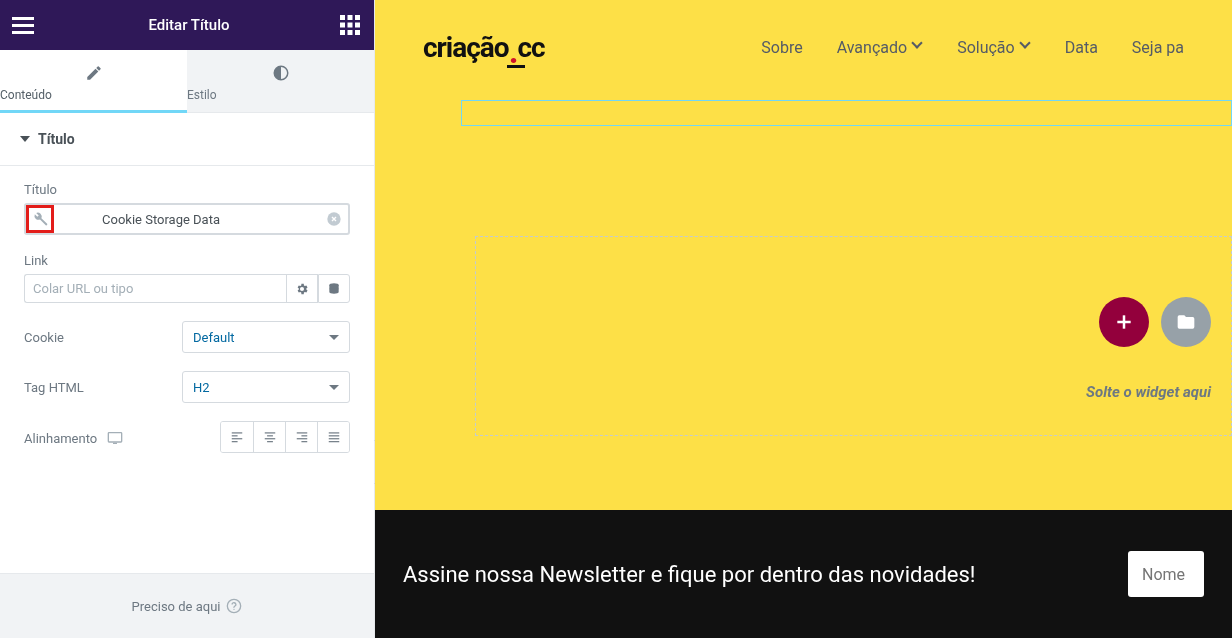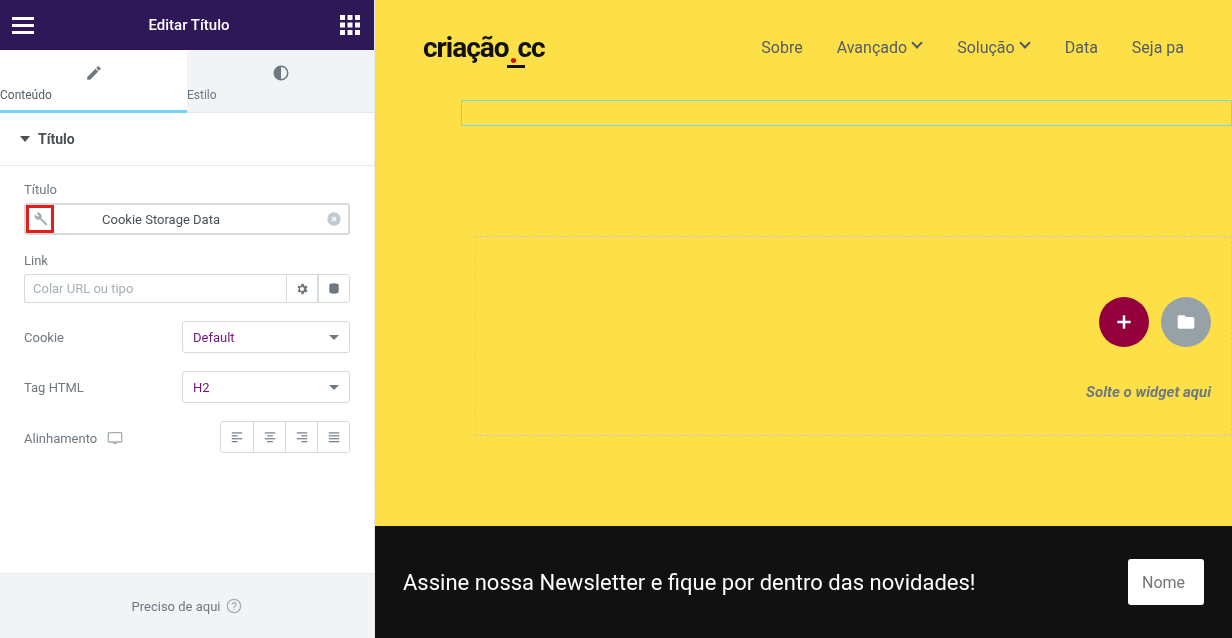--- a/index.html
+++ b/index.html
@@ -34,21 +34,21 @@
 .title-input-wrap input { border:none; outline:none; flex:1; padding:0 6px; font-size:13px; color:#495157; height:100%;margin-left:48px; }
 .title-input-wrap .clear { width:16px; height:16px; margin-right:6px; fill:#c2cbd2; cursor:pointer; }
 
 .link-row { display:flex; }
 .link-row input { flex:1; border:1px solid #d5dadf; border-right:none; border-radius:3px 0 0 3px; padding:6px 8px; font-size:13px; color:#1d4ed8; outline:none; }
 .link-row input::placeholder { color:#a4afb7; }
 .link-btn { width:32px; border:1px solid #d5dadf; border-left:1px solid #d5dadf; background:#fff; display:flex; align-items:center; justify-content:center; cursor:pointer; }
 .link-btn:last-child { border-radius:0 3px 3px 0; }
 .link-btn svg { width:14px; height:14px; fill:#6d7882; }
 
-.select { border:1px solid #d5dadf; border-radius:3px; height:32px; display:flex; align-items:center; justify-content:space-between; padding:0 10px; font-size:13px; color:#701a75; cursor:pointer; width:168px; }
+.select { border:1px solid #d5dadf; border-radius:3px; height:32px; display:flex; align-items:center; justify-content:space-between; padding:0 10px; font-size:13px; color:#0369a1; cursor:pointer; width:168px; }
 .select .caret-d { width:0;height:0;border-left:5px solid transparent;border-right:5px solid transparent;border-top:5px solid #6d7882; }
 
 .align-group { display:flex; border:1px solid #d5dadf; border-radius:3px; overflow:hidden; }
 .align-btn { width:32px; height:30px; display:flex; align-items:center; justify-content:center; border-left:1px solid #d5dadf; cursor:pointer; background:#fff; }
 .align-btn:first-child { border-left:none; }
 .align-btn svg { width:14px; height:14px; fill:#6d7882; }
 
 .responsive-icon { width:16px;height:16px; fill:#a4afb7; margin-left:6px; vertical-align:middle;}
 
 .help-bar { border-top:1px solid #e6e9ec; background:#f1f3f5; padding: 24px 0; text-align:center; font-size:13px; color:#6d7882; display:flex; align-items:center; justify-content:center; gap:6px; }
@@ -72,21 +72,21 @@
 .heading-outline { margin: 6px 0 0 86px; height:26px; border:1px solid #71d7f7; }
 
 .drop-zone { margin: 110px 0 0 100px; border:1px dashed #c2cbd2; height:200px; position:relative; }
 .drop-actions { position:absolute; right:20px; top:60px; display:flex; gap:12px; }
 .circle-btn { width:50px; height:50px; border-radius:50%; display:flex; align-items:center; justify-content:center; cursor:pointer; }
 .circle-btn.add { background:#93003c; }
 .circle-btn.folder { background:#97a1a8; }
 .circle-btn svg { width:20px; height:20px; fill:#fff; }
 .drop-hint { position:absolute; right:20px; top:146px; font-style:italic; color:#6d7882; font-size:15px;font-weight:bold; }
 
-.newsletter-bar { position:absolute; left:0; right:0; bottom:0; height:112px; background:#111; color:#fff; display:flex; align-items:center; padding:0 28px; gap:33px;}
+.newsletter-bar { position:absolute; left:0; right:0; bottom:0; height:128px; background:#111; color:#fff; display:flex; align-items:center; padding:0 28px; gap:33px;}
 .newsletter-bar .text { font-size:22px; flex:1; }
 .newsletter-bar input { height:46px; padding:11px 14px; font-size:16px; border:none; border-radius:3px; width:76px; }
 </style>
 </head>
 <body>
 
 <div class="sidebar">
   <div class="panel-header">
     <div class="hamburger">
         <span></span>

